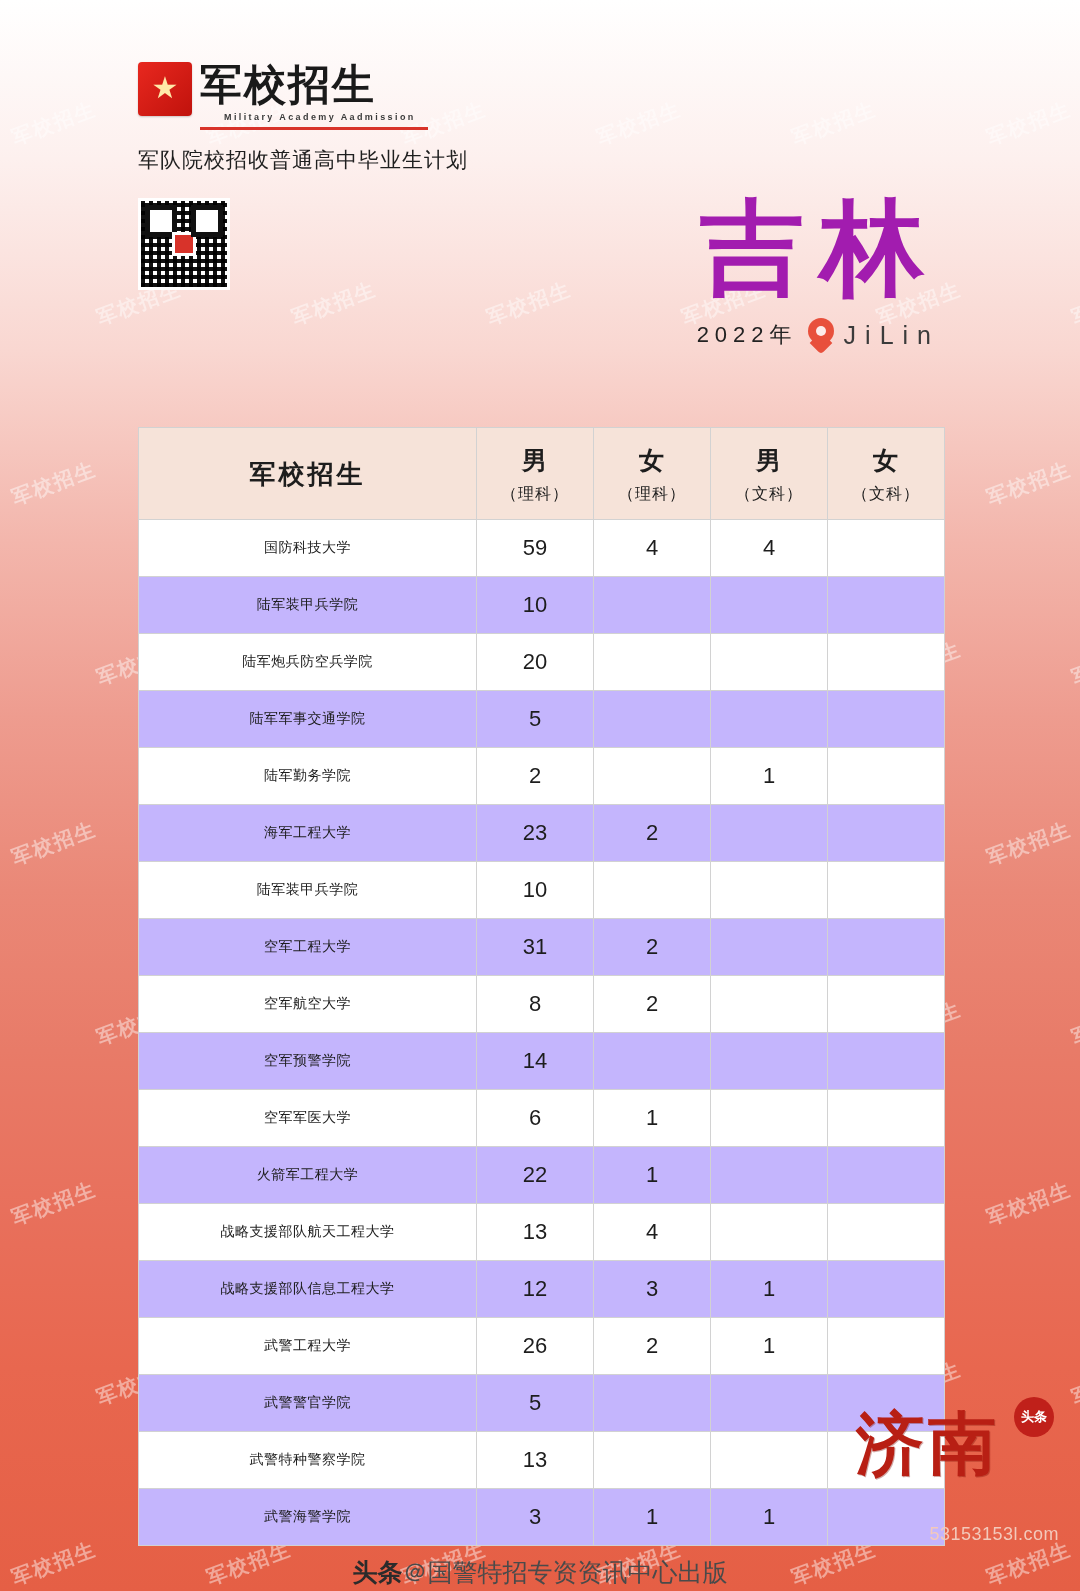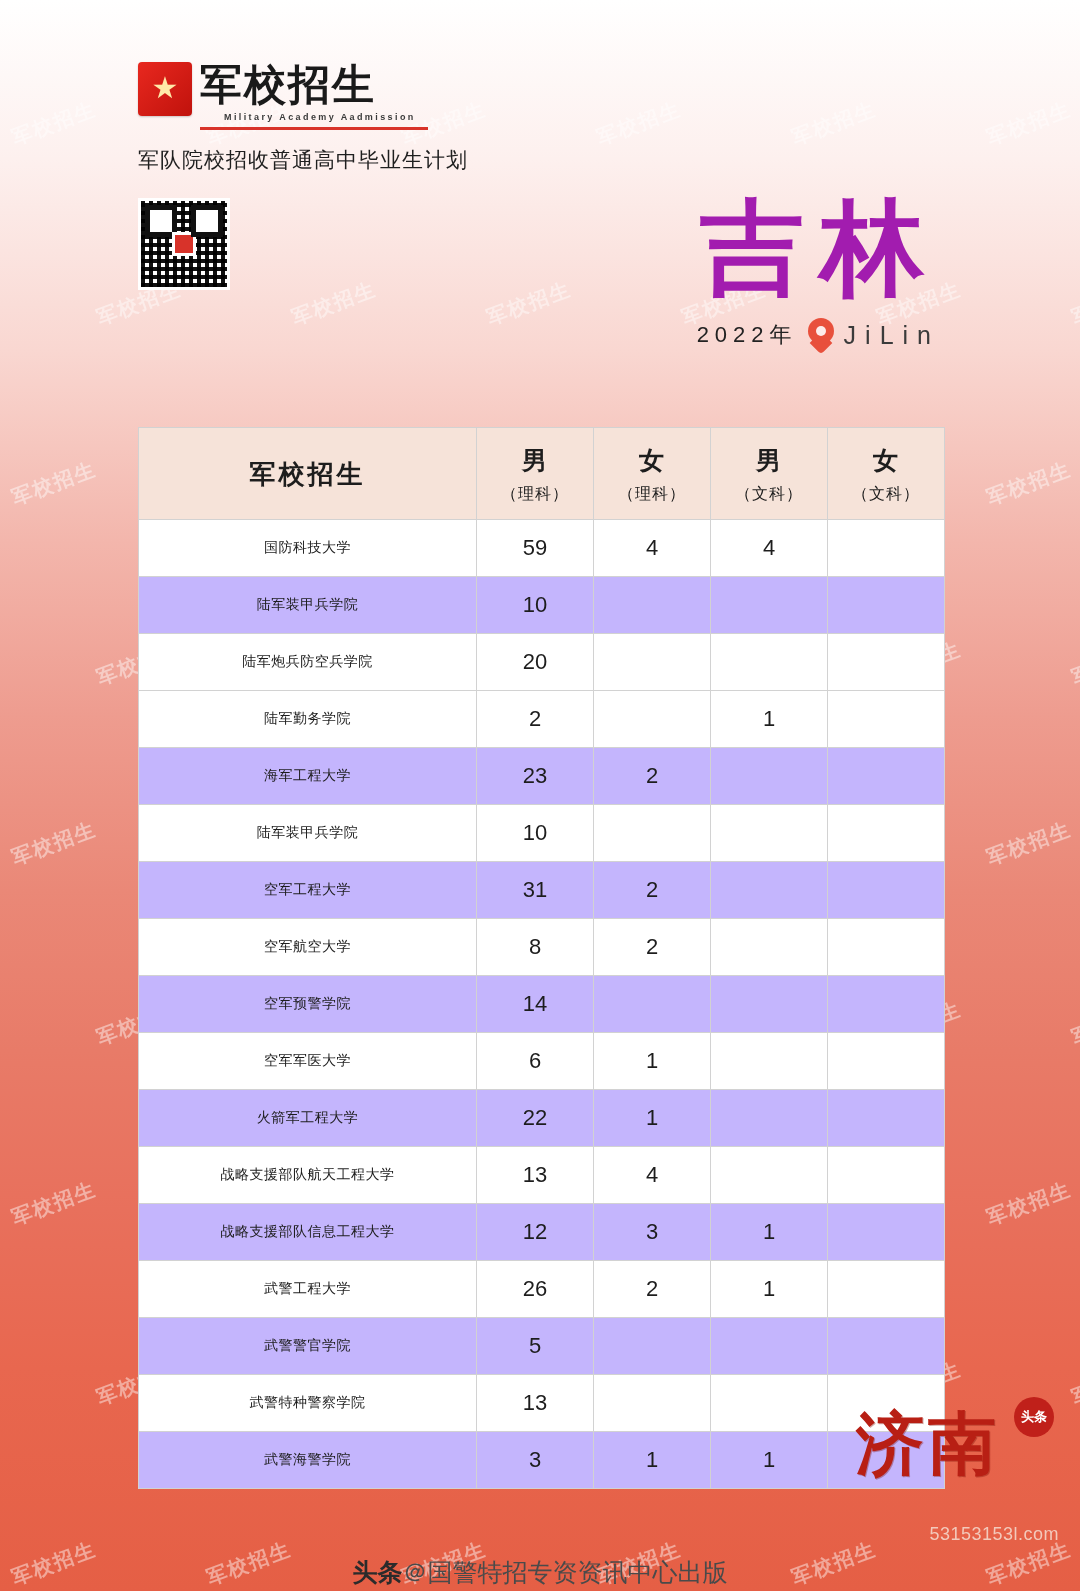--- a/index.html
+++ b/index.html
@@ -449,20 +449,27 @@
             <td></td>
             <td></td>
           </tr>
           <tr>
             <td class="school">陆军炮兵防空兵学院</td>
             <td>20</td>
             <td></td>
             <td></td>
             <td></td>
           </tr>
+          <tr class="alt">
+            <td class="school">陆军军事交通学院</td>
+            <td>5</td>
+            <td></td>
+            <td></td>
+            <td></td>
+          </tr>
           <tr>
             <td class="school">陆军勤务学院</td>
             <td>2</td>
             <td></td>
             <td>1</td>
             <td></td>
           </tr>
           <tr class="alt">
             <td class="school">海军工程大学</td>
             <td>23</td>

